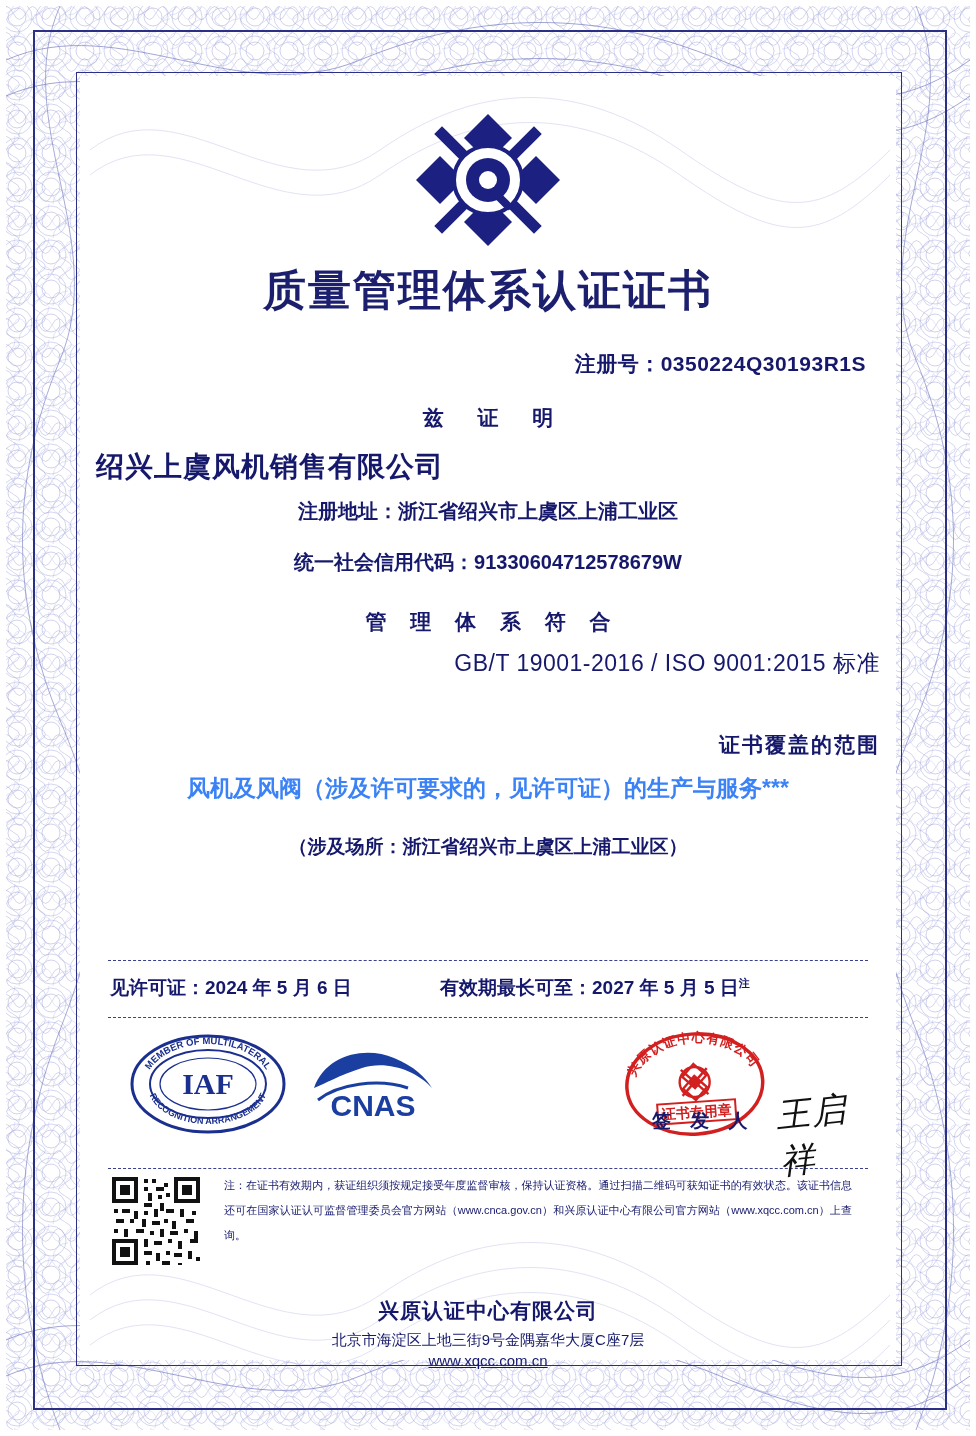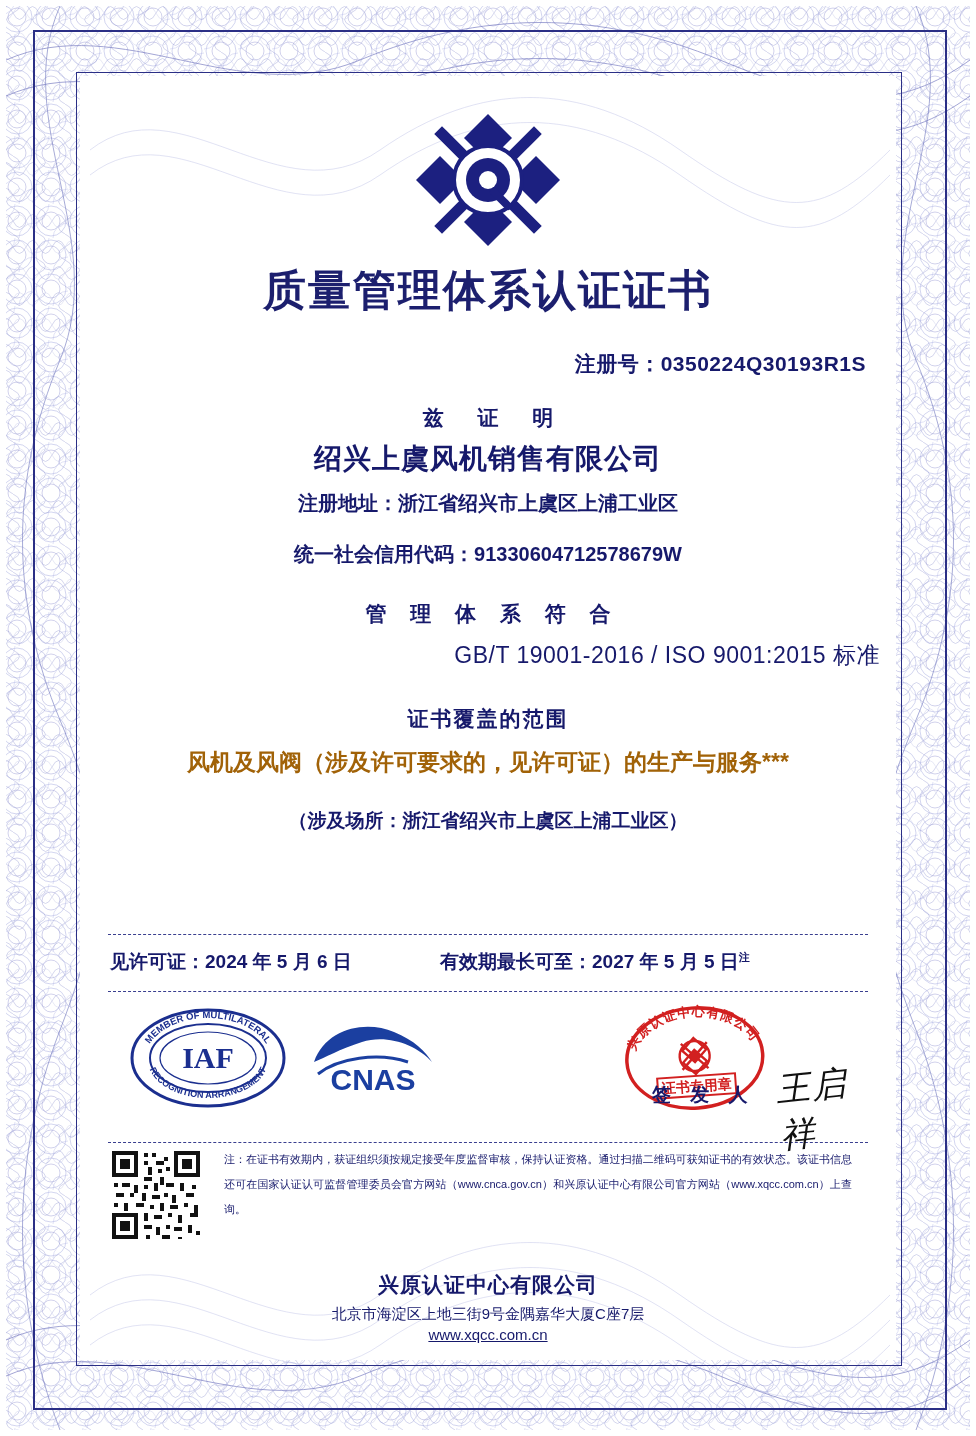--- a/index.html
+++ b/index.html
@@ -78,22 +78,21 @@
   .certify-line {
     text-align: center;
     margin-top: 26px;
     font-size: 21px;
     font-weight: bold;
     letter-spacing: 14px;
     text-indent: 14px;
     color: #16196b;
   }
   .company {
-    text-align: center;
-    margin-top: 8px;
+    margin-top: 16px;
     font-size: 28px;
     font-weight: bold;
     letter-spacing: 1px;
     color: #16196b;
   }
   .addr, .credit {
     text-align: center;
     margin-top: 12px;
     font-size: 20px;
     font-weight: bold;
@@ -112,33 +111,33 @@
   }
   .standard {
     text-align: right;
     margin-top: 12px;
     font-size: 23px;
     font-weight: normal;
     letter-spacing: 0.5px;
     color: #16196b;
   }
   .scope-label {
-    text-align: center;
-    margin-top: 34px;
+    text-align: right;
+    margin-top: 52px;
     font-size: 21px;
     font-weight: bold;
     letter-spacing: 2px;
     color: #16196b;
   }
   .scope-text {
     text-align: center;
     margin-top: 14px;
     font-size: 23px;
     font-weight: bold;
-    color: #a16207;
+    color: #3b82f6;
   }
   .site-text {
     text-align: center;
     margin-top: 30px;
     font-size: 19px;
     font-weight: bold;
     color: #16196b;
   }
 
   .divider {

